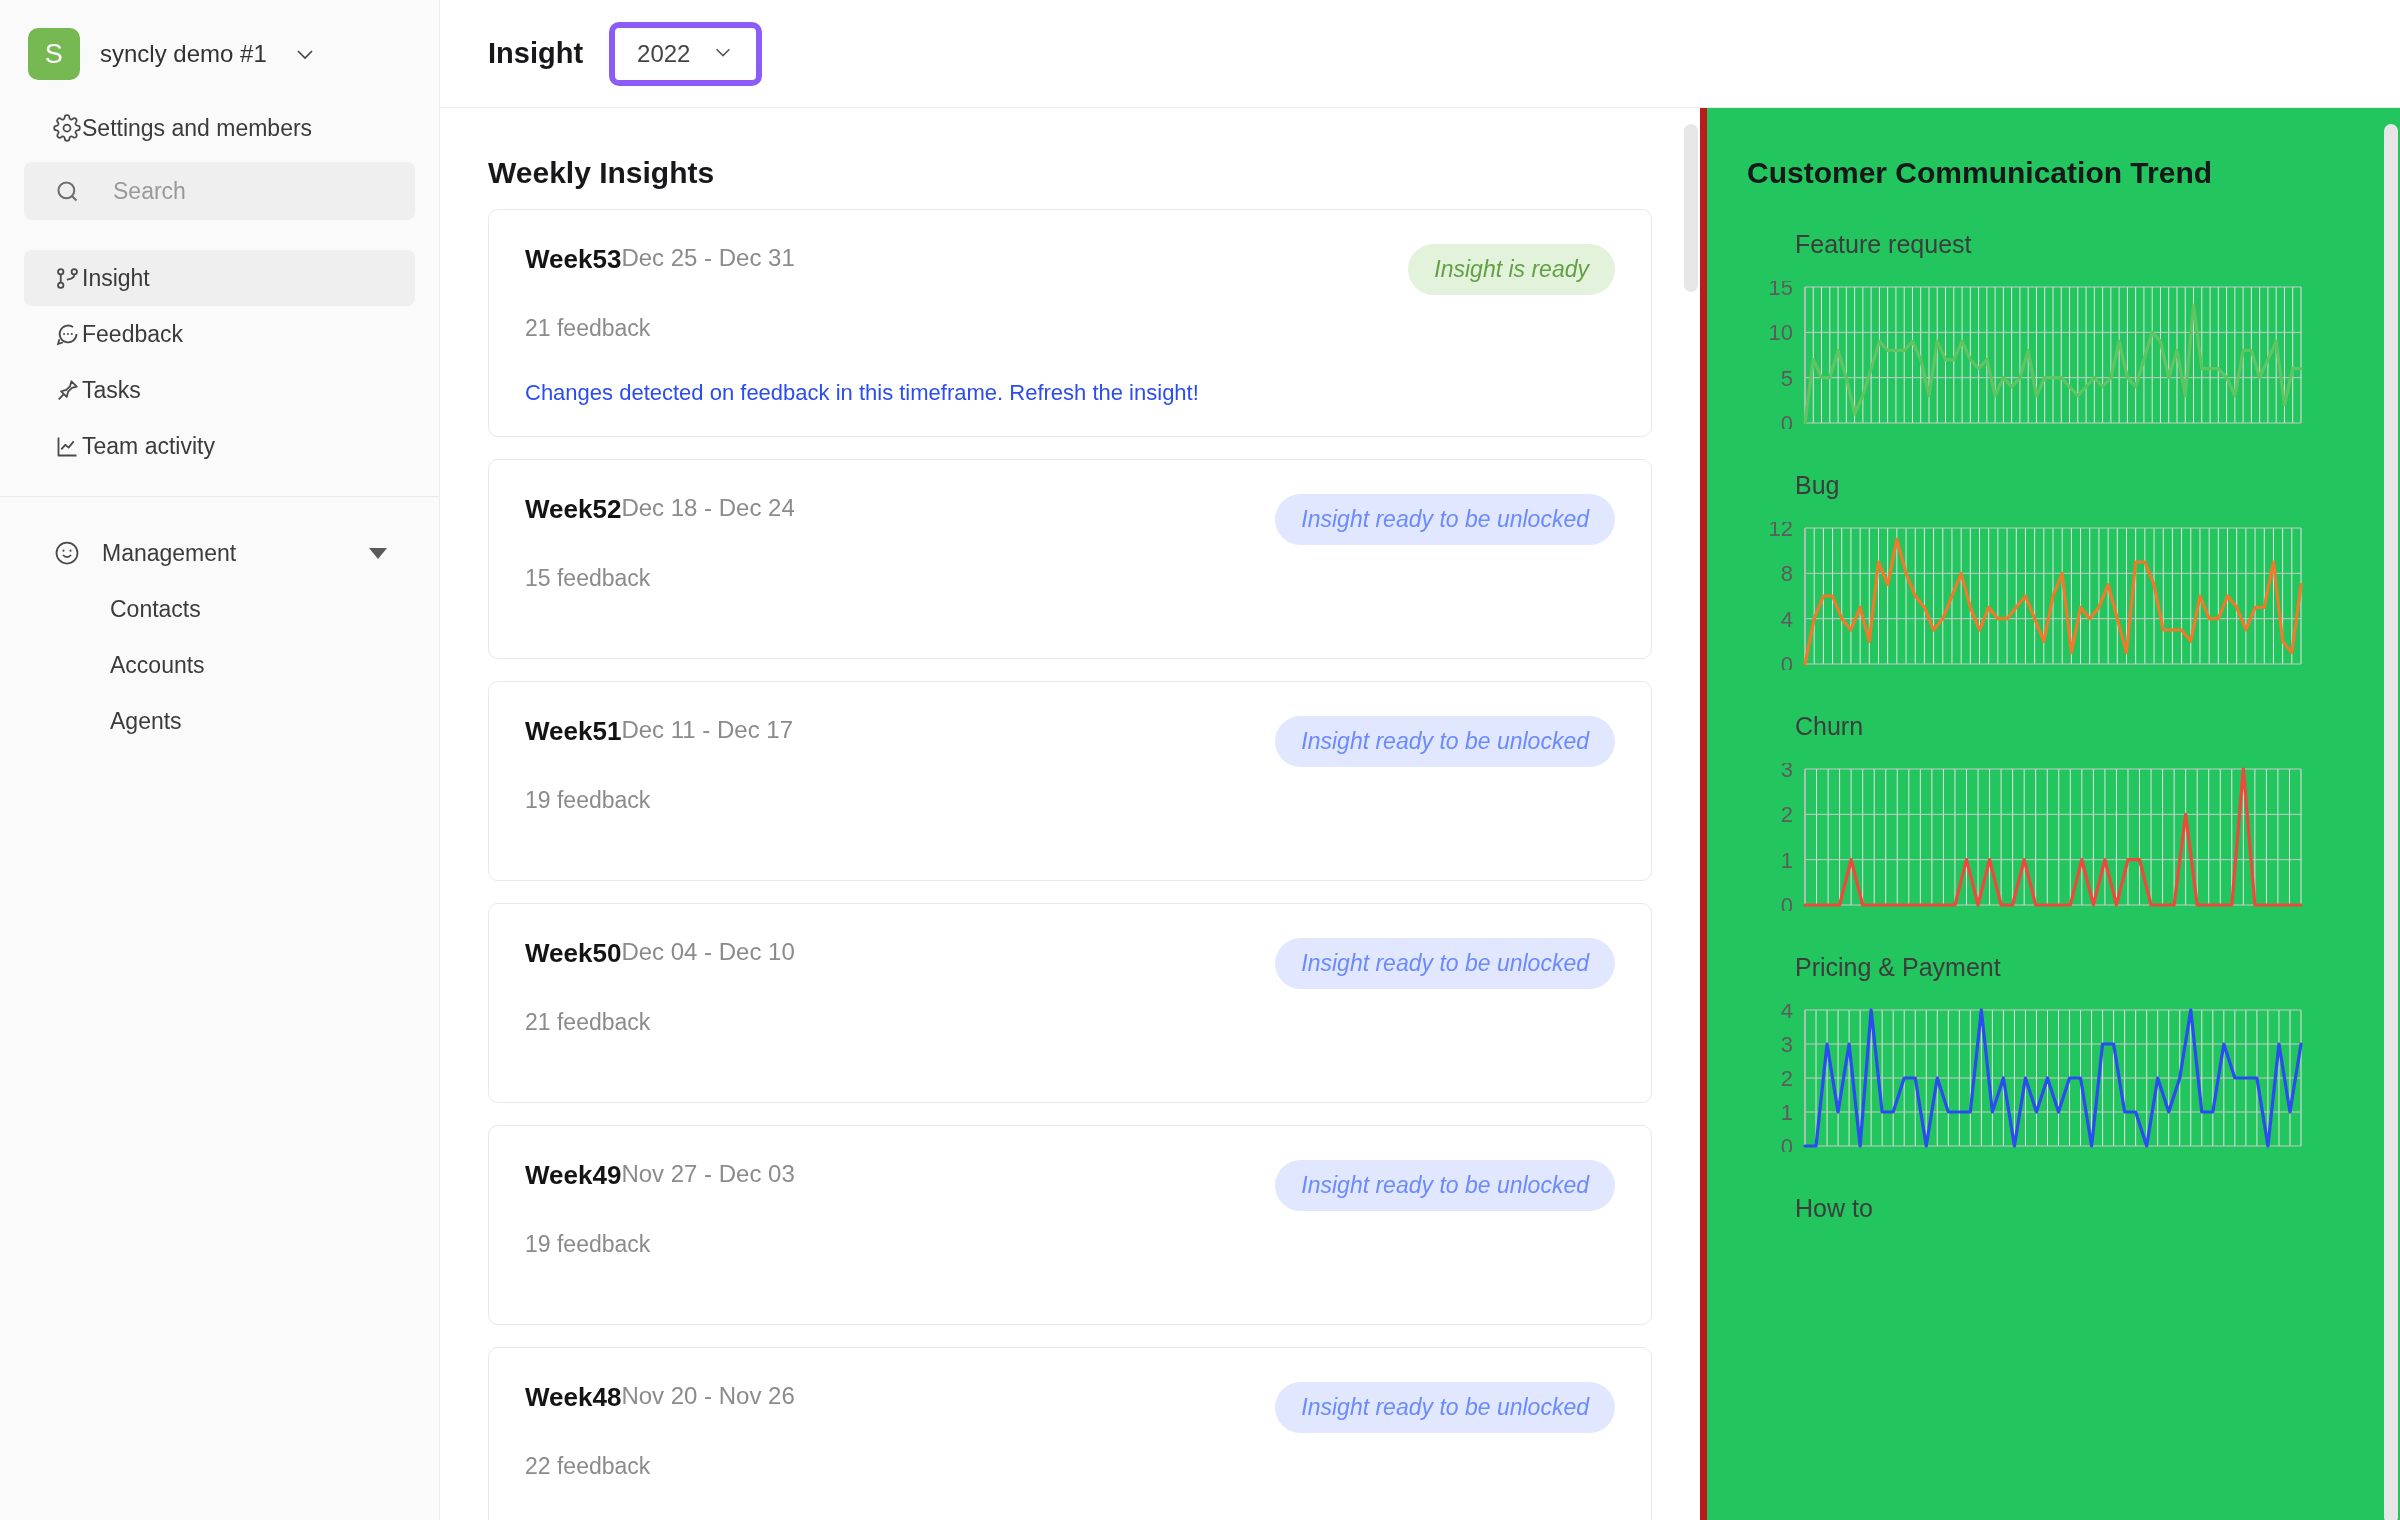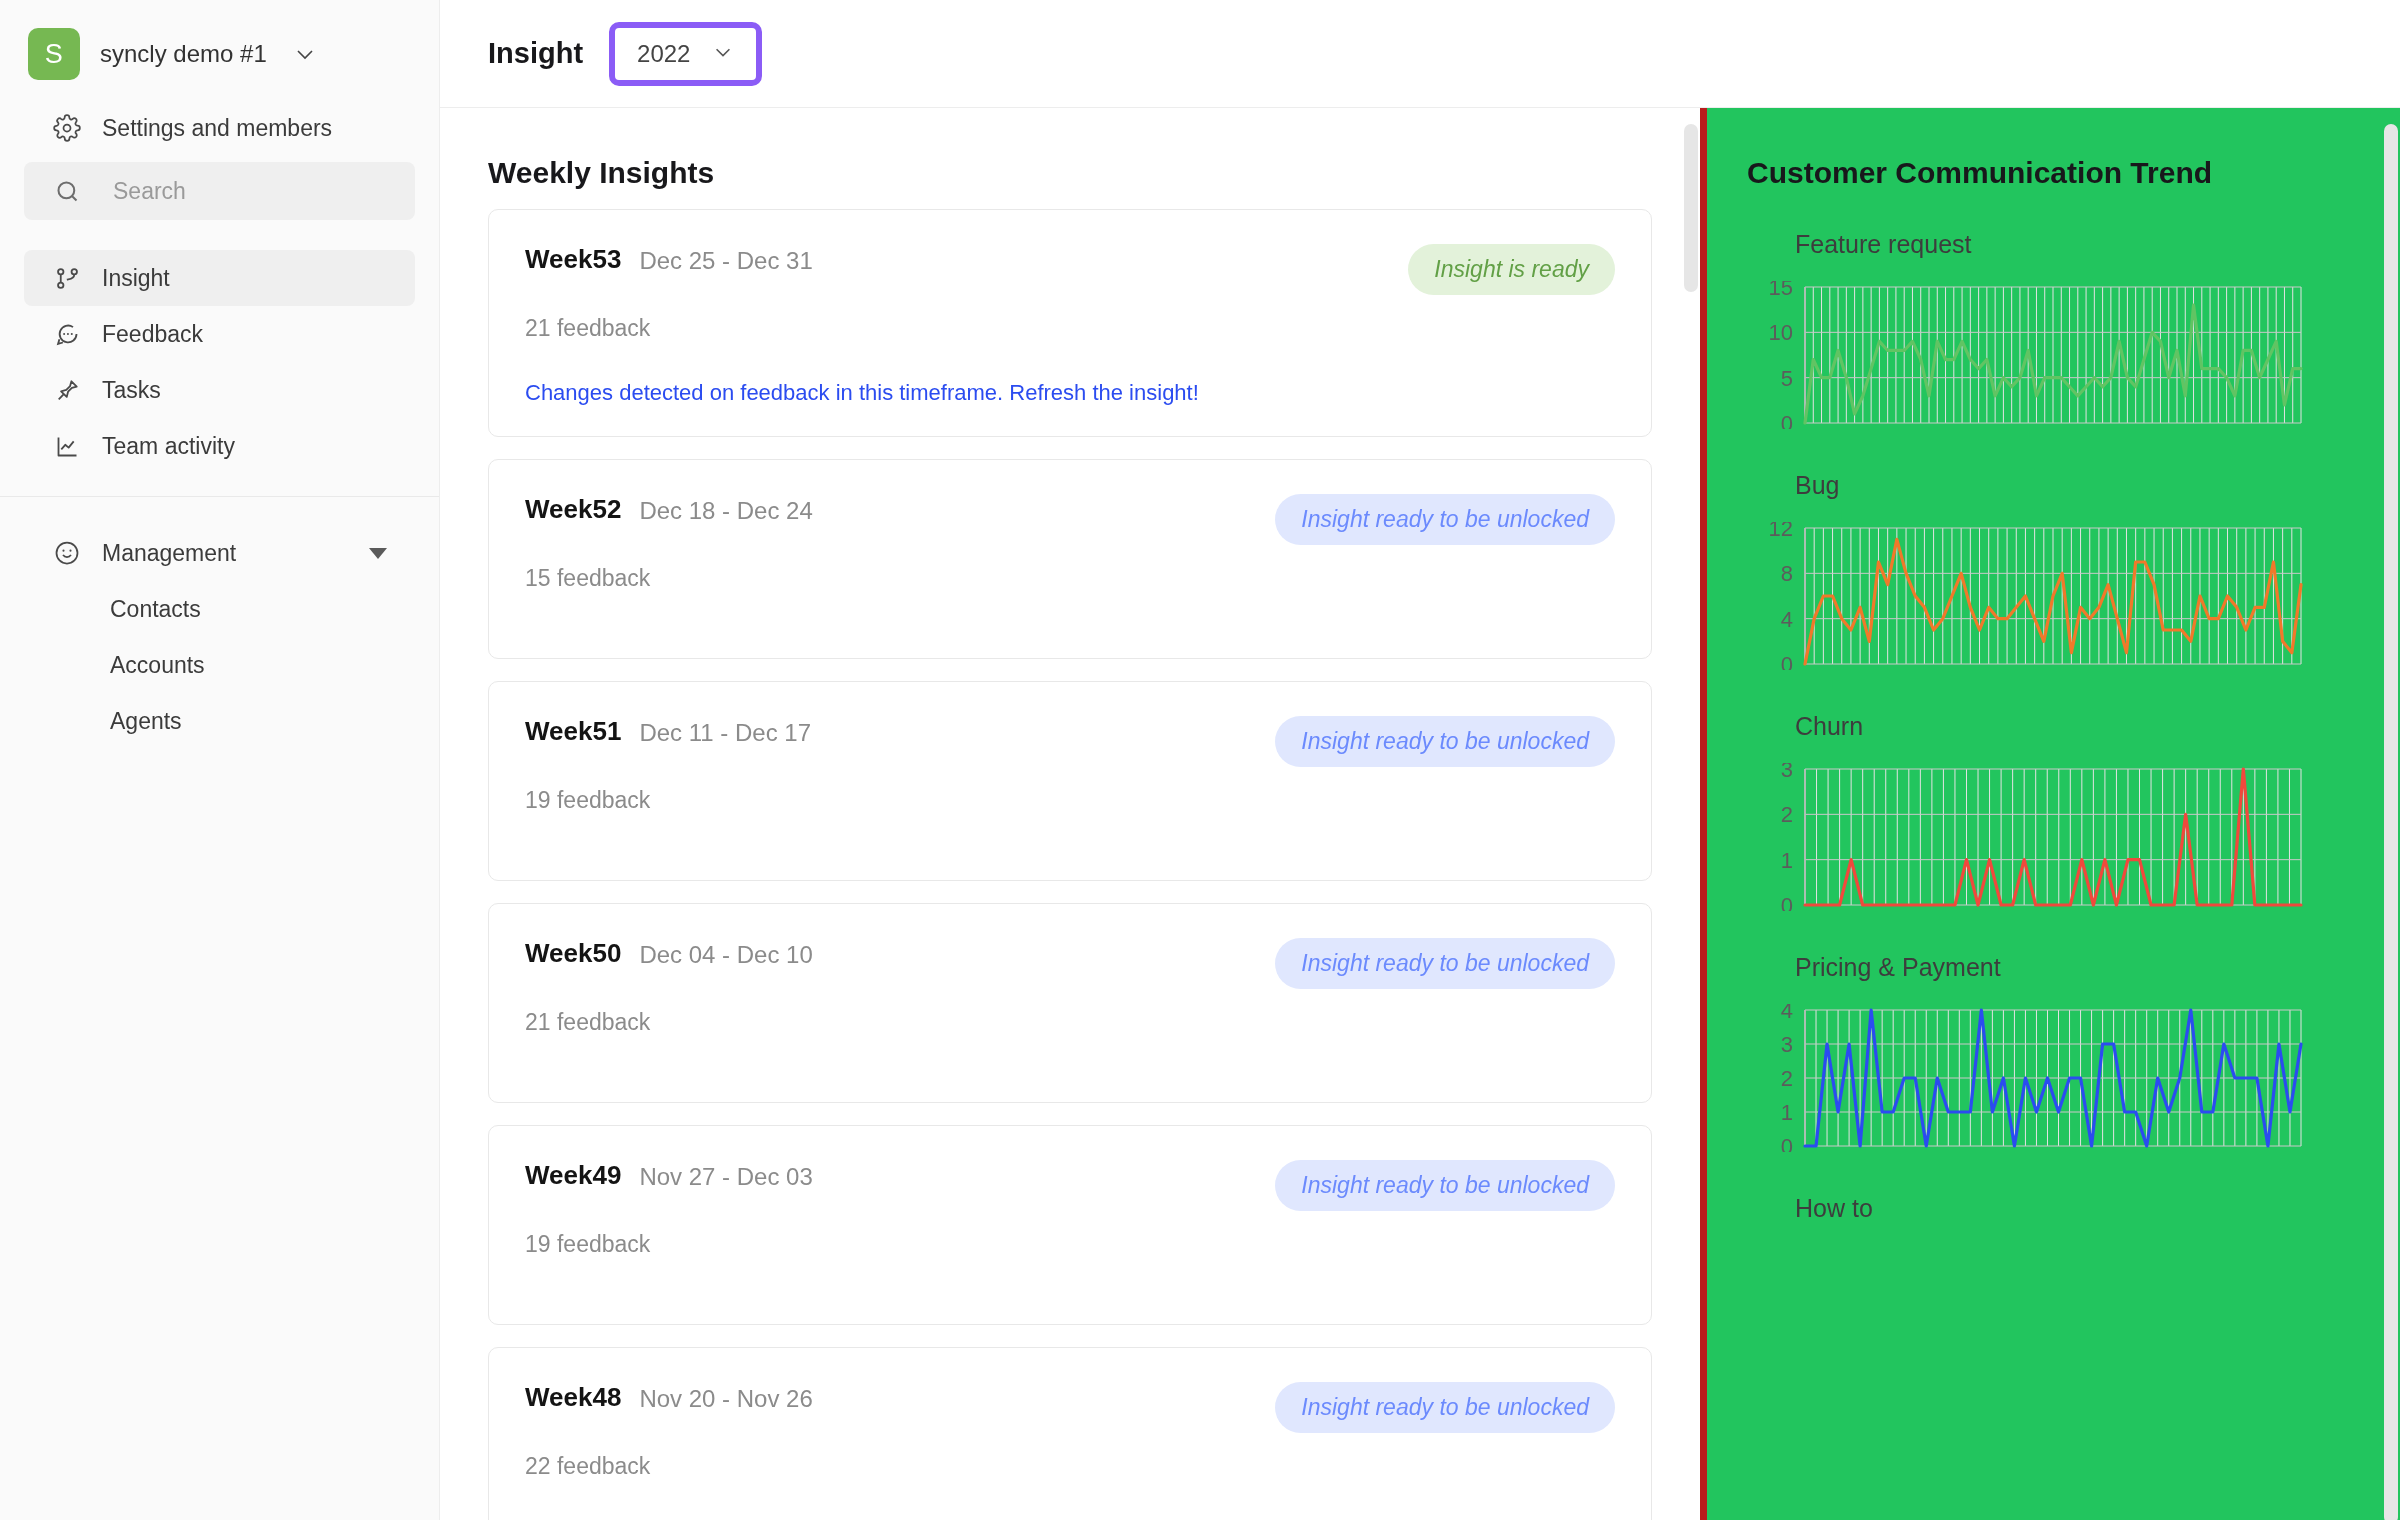--- a/index.html
+++ b/index.html
@@ -29,21 +29,21 @@
   .ws-name { font-size: 24px; color: #333; font-weight: 400; }
   .ws-caret { margin-left: 6px; color: #444; display: flex; align-items: center; }
   .nav-list { padding: 0; }
   .search-box {
     display: flex; align-items: center; gap: 31px;
     background: #efefef; border-radius: 8px;
     margin: 6px 24px 0 24px; height: 58px; padding: 0 28px;
   }
   .search-box .ph { font-size: 23px; color: #9a9a9a; }
   .nav-item {
-    display: flex; align-items: center; gap: 20px;
+    display: flex; align-items: center; 
     height: 56px; margin: 0 24px; padding: 0 28px;
     border-radius: 8px; cursor: pointer;
   }
   .nav-item.active { background: #efefef; }
   .nav-item .lbl { font-size: 23px; color: #3b3b3b; }
   .nav-gap { height: 30px; }
   .ico { width: 30px; height: 30px; flex: 0 0 30px; display: flex; align-items: center; justify-content: center; color: #4a4a4a; }
 
   .divider { height: 1px; background: #e9e9e9; margin: 22px 0 0 0; }
 
@@ -81,21 +81,21 @@
   .col-left { flex: 1 1 auto; min-width: 0; position: relative; overflow: hidden; background: #fff; }
   .col-left-inner { padding: 48px 48px 0 48px; }
   .sec-title { font-size: 30px; font-weight: bold; color: #18181b; margin-bottom: 19px; }
   .wcard {
     border: 1px solid #e8e8e8; border-radius: 10px;
     background: #fff; padding: 34px 36px 30px 36px;
     margin-bottom: 22px; min-height: 170px; cursor: pointer;
   }
   .wcard.tall { min-height: 200px; }
   .wcard-top { display: flex; align-items: flex-start; }
-  .wcard-ttl { flex: 1; display: flex; align-items: flex-end; gap: 18px; }
+  .wcard-ttl { flex: 1; display: flex; align-items: flex-start; }
   .wk { font-size: 26px; font-weight: bold; color: #141414; }
   .wrange { font-size: 24px; color: #8b8b8b; }
   .badge { border-radius: 999px; padding: 12px 26px; font-size: 23px; white-space: nowrap; cursor: pointer; font-style: italic; }
   .badge.ready { background: #e3f2da; color: #62a046; }
   .badge.unlock { background: #e0e7fe; color: #6b8afd; }
   .fcount { font-size: 23px; color: #8b8b8b; margin-top: 20px; }
   .changes { font-size: 22px; color: #2b4cf0; margin-top: 38px; cursor: pointer; }
 
   
   .sb-track { position: absolute; top: 0; width: 18px; height: 100%; background: transparent; }

